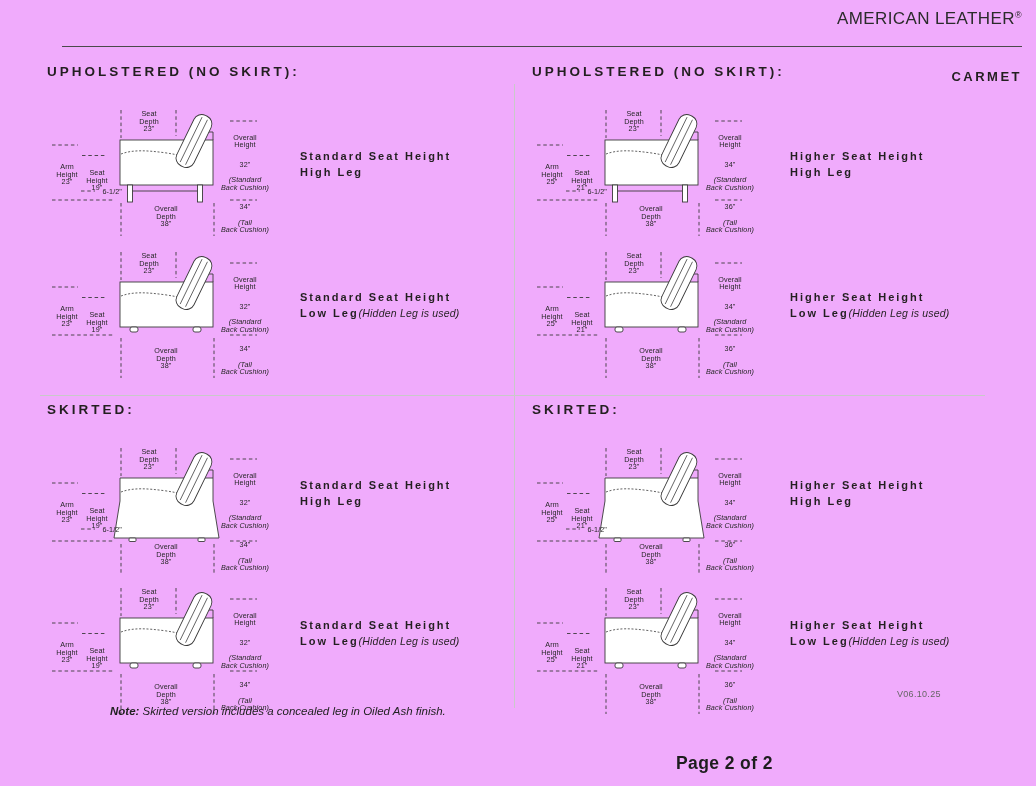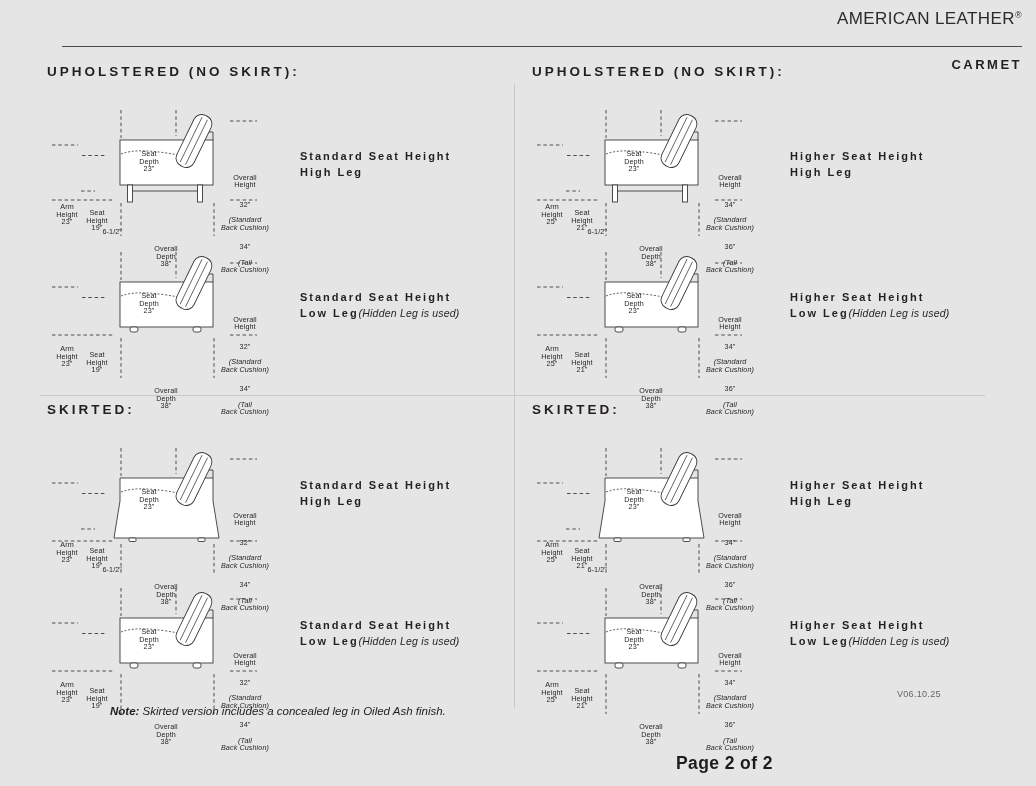--- a/index.html
+++ b/index.html
@@ -1,37 +1,37 @@
 <!DOCTYPE html>
 <html><head>
 <meta charset="utf-8">
 <style>
   * { margin:0; padding:0; box-sizing:border-box; }
   html,body { background:#fff; }
   .page {
-    position:relative; width:1036px; height:786px; background:#e5e5e5;
+    position:relative; width:1036px; height:786px; background:#f0abfc;
     font-family:"Liberation Sans", sans-serif; color:#231f20; overflow:hidden;
   }
   
   .brand { position:absolute; top:6px; right:14px; text-align:right;
     font-size:17px; line-height:19.5px; letter-spacing:0.4px; color:#2b2b2b; }
   .brand sup { font-size:9px; vertical-align:6px; }
   .rule { position:absolute; top:46px; left:62px; width:960px; height:1.4px; background:#4a4a4a; }
-  .model { position:absolute; top:57px; right:14px; font-size:13px; font-weight:800;
+  .model { position:absolute; top:69px; right:14px; font-size:13px; font-weight:800;
     letter-spacing:2.5px; color:#231f20; }
   
   .sect { position:absolute; font-size:13.5px; font-weight:700; letter-spacing:3px; color:#231f20; }
   
   .vdiv { position:absolute; left:514px; top:84px; width:1px; height:624px; background:#c9c9c9; }
   .hdiv { position:absolute; left:40px; top:395px; width:945px; height:1px; background:#c9c9c9; }
   
   .cell { position:absolute; width:245px; height:135px; }
   .svgbox { position:absolute; inset:0; }
   .lbl { position:absolute; font-size:7.2px; line-height:7.7px; letter-spacing:0.1px;
-    text-align:center; white-space:pre-line; color:#262626;margin-top:40px; }
+    text-align:center; white-space:pre-line; color:#262626; }
   .lbl-sd { left:80px; top:5px;  width:48px; }
   .lbl-ah { left:4px;  top:58px; width:36px; }
   .lbl-sh { left:36px; top:64px; width:32px; }
   .lbl-lg { left:45px; top:83px; width:32px; text-align:right; }
   .lbl-od { left:97px; top:100px; width:48px; }
   .lbl-oh { left:170px; top:21px; width:60px; }
   .oh-title { margin-bottom:4px; }
   .oh-val  { }
   .oh-note { font-style:italic; margin-bottom:4px; }
   

